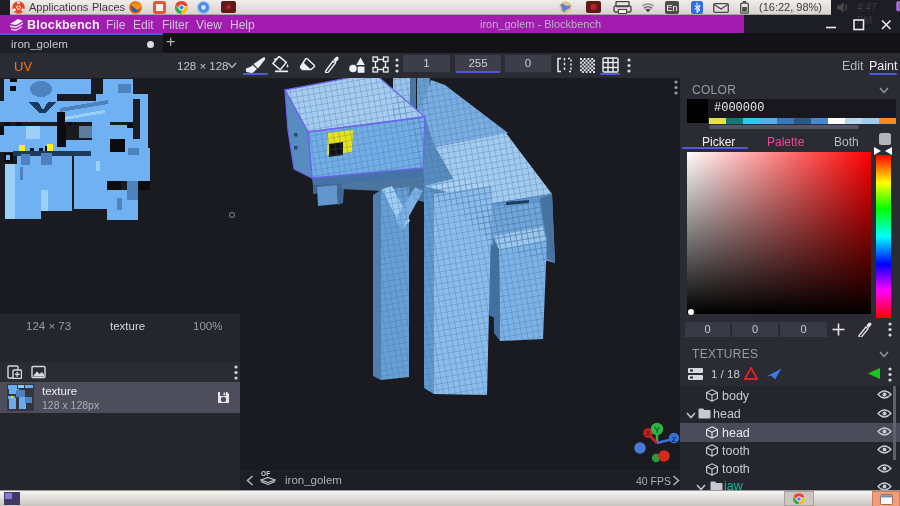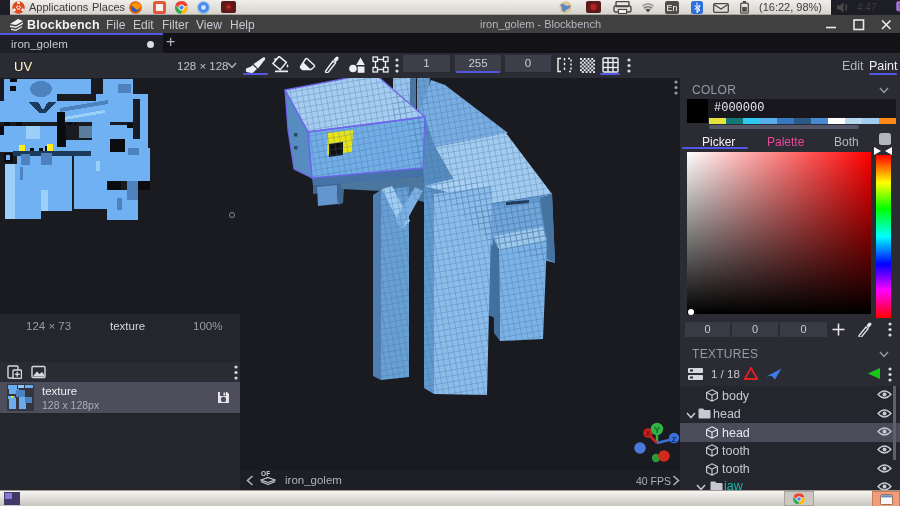--- a/index.html
+++ b/index.html
@@ -2,21 +2,21 @@
 <html><head>
 <meta charset="utf-8">
 <style>
 * { margin:0; padding:0; box-sizing:border-box; }
 html,body { width:900px; height:506px; overflow:hidden; background:#1d1d25; }
 body { font-family:"Liberation Sans", sans-serif; position:relative; }
 .abs { position:absolute; }
 
 #toppanel { left:0; top:0; width:821px; height:15px; background:linear-gradient(#f0eeea,#d7d3cd); border-bottom:1px solid #a8a49e; color:#3c3c40; font-size:11px;margin-left:10px; }
 #toppanel .t { position:absolute; top:1px; line-height:13px; }
-#titlebar { left:0; top:15px; width:900px; height:18px; background:#404040;text-align:center; }
+#titlebar { left:0; top:15px; width:744px; height:18px; background:#a21caf;text-align:center; }
 #titlebar .menu { position:absolute; top:2.5px; font-size:12px; color:#c9c9d2; }
 #logotxt { position:absolute; left:27px; top:2.5px; font-size:12.5px; font-weight:bold; color:#f2f2f6; letter-spacing:.2px; }
 #wintitle { position:absolute; left:480px; top:3px; font-size:11px; color:#b5b5c0; }
 
 #tabbar { left:0; top:33px; width:900px; height:20px; background:#121217; }
 #tab1 { position:absolute; left:0; top:0; width:163px; height:20px; background:#1f1f27; border-top:2px solid #5157e2; }
 #tab1 .lbl { position:absolute; left:11px; top:3px; font-size:11.5px; color:#c6c6d0; }
 #tab1 .dot { position:absolute; left:147px; top:6px; width:7px; height:7px; border-radius:50%; background:#dcdce4; }
 #tabplus { position:absolute; left:166px; top:0px; font-size:16px; color:#b6b6c0; }
 
@@ -160,21 +160,21 @@
 
 <div id="tabbar" class="abs">
   <div id="tab1">
       <span class="lbl">iron_golem</span>
       <span class="dot"></span>
     </div>
   <span id="tabplus">+</span>
 </div>
 
 <div id="toolbar" class="abs">
-  <span class="abs" style="left:14px;top:6px;font-size:13px;color:#fef9c3">UV</span>
+  <span class="abs" style="left:14px;top:6px;font-size:13px;color:#f97316">UV</span>
   <span class="abs" style="left:177px;top:7px;font-size:11.5px;color:#c2c2cc">128 × 128</span>
   <svg class="abs" style="left:227px;top:9px" width="10" height="7">
       <path d="M1 1 L5 5.5 L9 1" stroke="#b0b0ba" stroke-width="1.4" fill="none"></path>
     </svg>
   <svg class="abs" style="left:244px;top:3px" width="23" height="17" viewBox="0 0 23 17">
       <path d="M2 15.5 Q1 12 4.5 11.5 Q7 11 8.5 9 L13 13 Q10.5 15 10 16 Q8 17.5 5 16.5 Q3 16.5 2 15.5Z" fill="#eceef4"></path>
       <path d="M9.5 8 L19 1.5 Q21.5 0.5 21 3.5 L14 12.5 Z" fill="#eceef4"></path>
     </svg>
   <div class="ul" style="left:243px;top:19.5px;width:25px"></div>
   <svg class="abs" style="left:272px;top:3px" width="19" height="17" viewBox="0 0 19 17">

